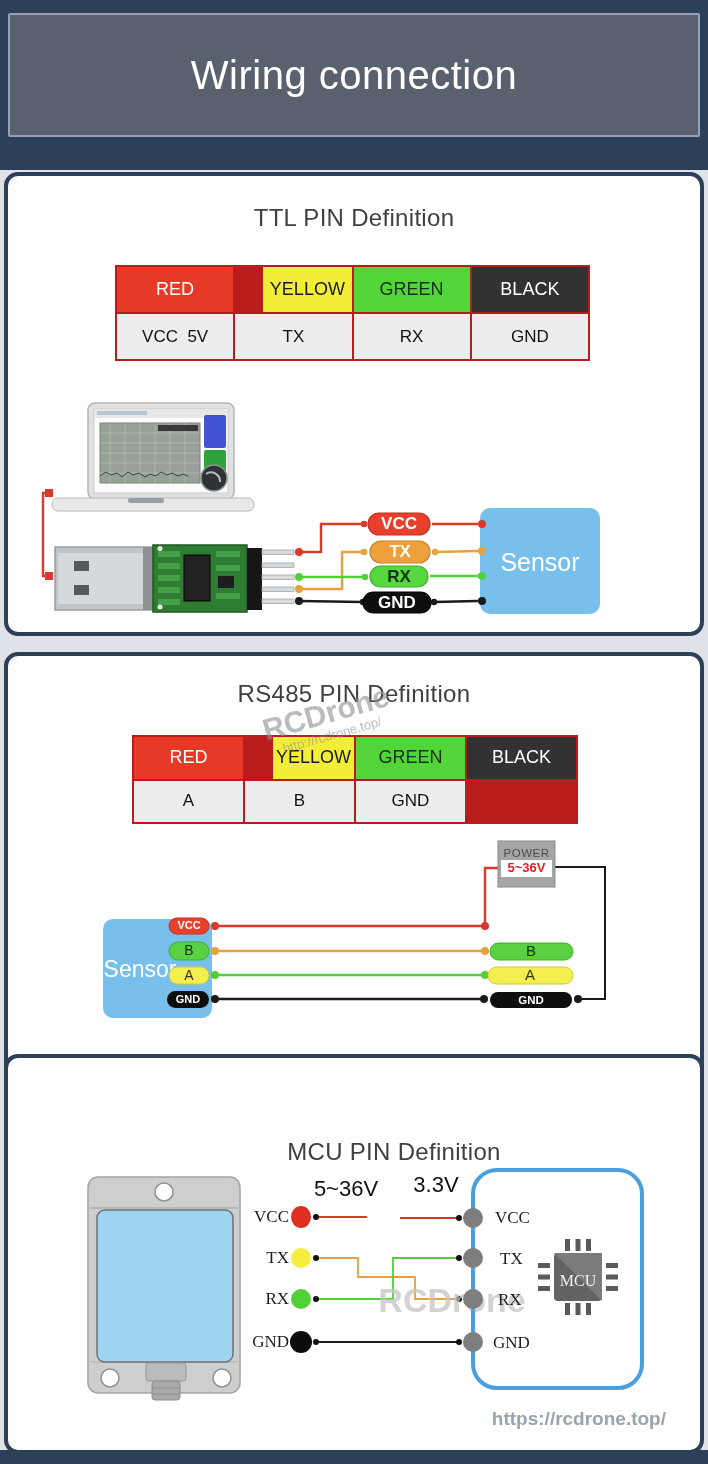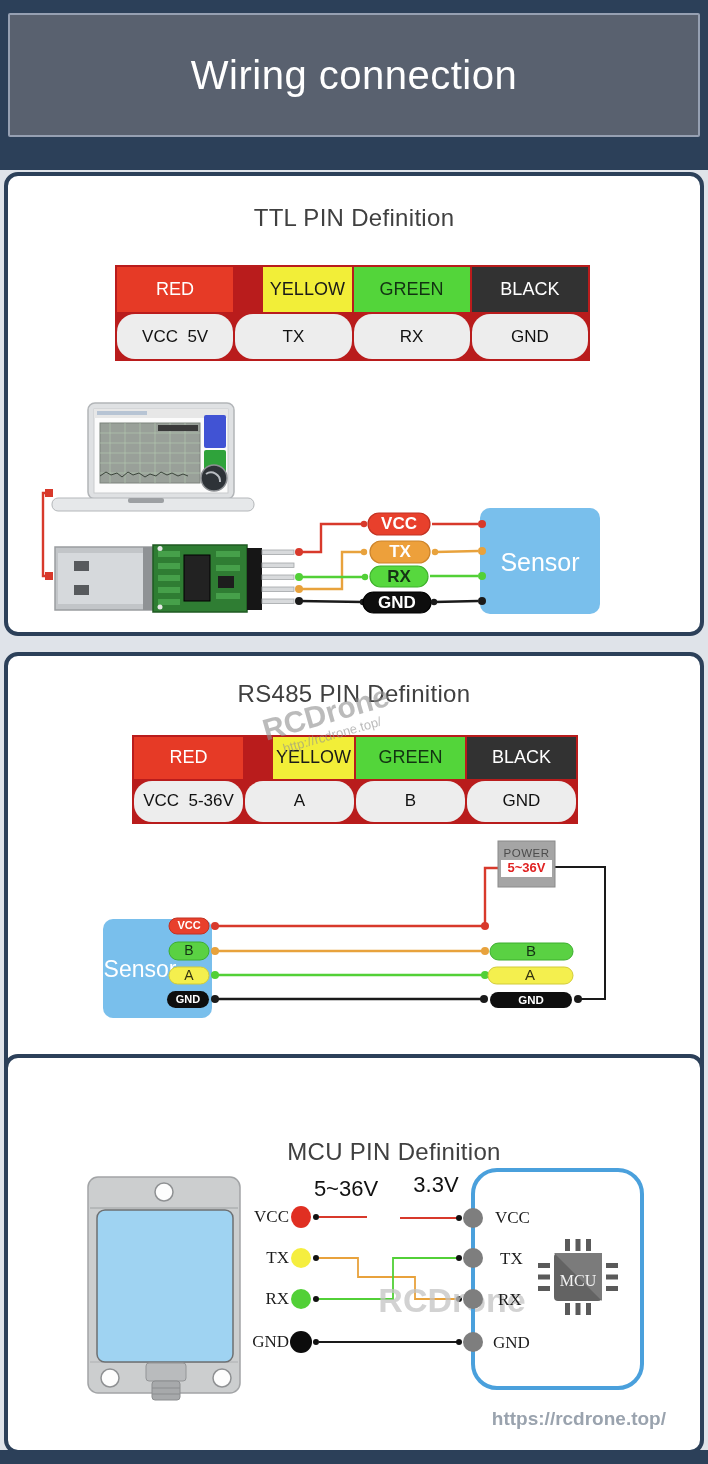--- a/index.html
+++ b/index.html
@@ -29,21 +29,21 @@
 
   
   .pin-table{position:absolute;display:grid;grid-template-columns:repeat(4,1fr);
              grid-template-rows:1fr 1fr;background:#b91c1c;padding:2px;gap:2px;box-sizing:border-box;}
   .cell{display:flex;align-items:center;justify-content:center;font-size:17px;white-space:pre;}
   .cell.hd{font-size:18px;}
   .c-red{background:#e63a26;color:#fff;}
   .c-yellow{background:#f2ee38;color:#1a1a1a;margin-left:28px;}
   .c-green{background:#53d53a;color:#123312;}
   .c-black{background:#323232;color:#fff;}
-  .c-val{background:#ededed;color:#111;border-radius:18px;}
+  .c-val{background:#ededed;color:#111;}
 
   .watermark{position:absolute;text-align:center;color:rgba(145,145,145,.62);
              transform:rotate(-16deg);pointer-events:none;}
   .watermark .wm1{font-size:30px;font-weight:bold;line-height:30px;}
   .watermark .wm2{font-size:13px;line-height:15px;}
 
   .url-label{position:absolute;right:34px;top:350px;font-size:19px;font-weight:600;color:#9aa3ae;}
 
   svg text{font-family:"Liberation Sans",sans-serif;}
   svg text.serif{font-family:"Liberation Serif",serif;}
@@ -188,21 +188,20 @@
   </div>
 
   <div class="panel" id="panel-rs485">
     <div class="panel-title" style="top:24px;">RS485 PIN Definition</div>
 
     <div class="pin-table" style="left:124px;top:79px;width:446px;height:89px;">
       <div class="cell hd c-red">RED</div>
       <div class="cell hd c-yellow">YELLOW</div>
       <div class="cell hd c-green">GREEN</div>
       <div class="cell hd c-black">BLACK</div>
-      <div class="cell c-val">VCC  5-36V</div>
       <div class="cell c-val">A</div>
       <div class="cell c-val">B</div>
       <div class="cell c-val">GND</div>
     </div>
 
     <div class="watermark" style="left:190px;top:42px;width:260px;">
       <div class="wm1">RCDrone</div>
       <div class="wm2">http://rcdrone.top/</div>
     </div>
 

